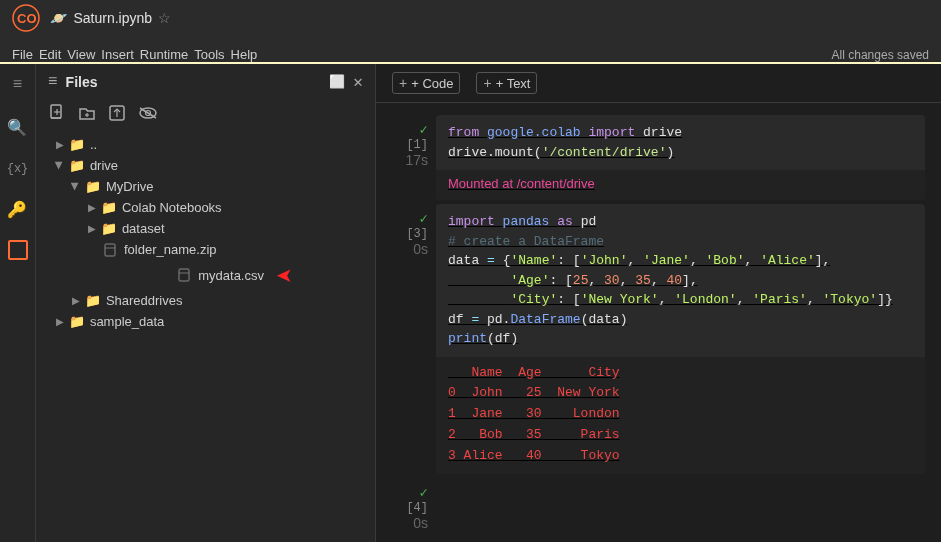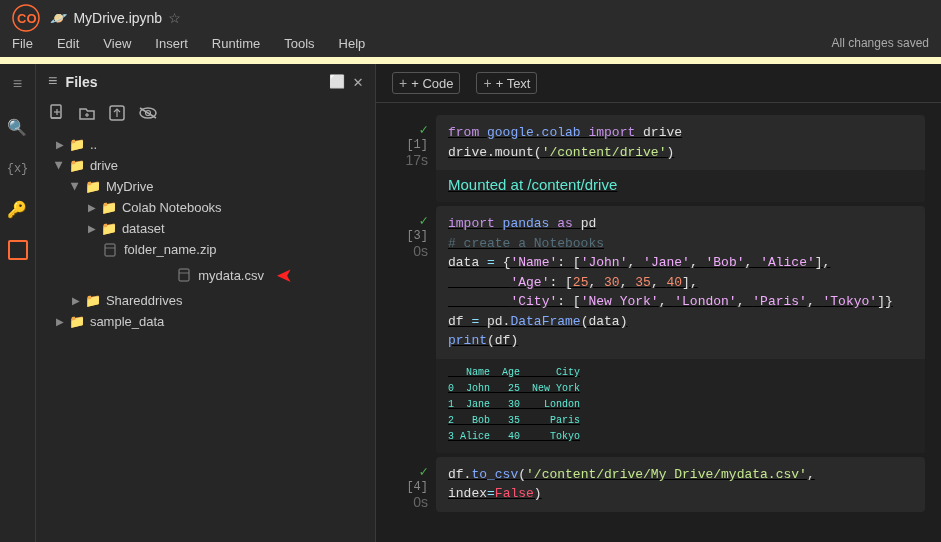--- a/index.html
+++ b/index.html
@@ -36,27 +36,27 @@
       font-size: 14px;
     }
     .star-icon {
       color: #888;
       font-size: 14px;
     }
 
     
     .menu-bar {
       display: flex;
-      align-items: flex-start;
+      align-items: flex-end;
       background: #2b2b2b;
       height: 28px;
       padding: 0 12px;
-      gap: 24px;
-      flex-shrink: 0;
-      border-bottom: 7px solid #fef9c3;
+      gap: 6px;
+      flex-shrink: 0;
+      border-bottom: 2px solid #fef9c3;
     }
     .menu-item {
       color: #ccc;
       font-family: Arial, sans-serif;
       font-size: 13px;
       cursor: pointer;
     }
     .all-changes {
       color: #aaa;
       font-family: Arial, sans-serif;
@@ -251,28 +251,28 @@
     }
     .cell-output {
       padding: 6px 12px 8px 12px;
       font-family: 'Courier New', monospace;
       font-size: 13px;
       color: #ccc;
       background: #222;
     }
     .cell-output-text {
       font-family: Arial, sans-serif;
-      font-size: 15px;
-      color: #5eead4;
+      font-size: 13px;
+      color: #ec4899;
     }
 
     
     .kw { color: #c792ea; } 
     .fn { color: #82aaff; } 
-    .str { color: #f0abfc; } 
+    .str { color: #bef264; } 
     .num { color: #f78c6c; } 
     .cm { color: #546e7a; } 
     .var { color: #e0e0e0; } 
     .op { color: #89ddff; } 
     .pk { color: #82aaff; } 
     .pth { color: #c3e88d; } 
     .bl { color: #ff5370; }
 
     
     ::-webkit-scrollbar { width: 6px; }
@@ -283,21 +283,21 @@
 <body>
 
 <div class="top-bar">
 
   <svg width="28" height="28" viewBox="0 0 28 28">
     <circle cx="14" cy="14" r="13" fill="#2b2b2b" stroke="#ff6b35" stroke-width="1.5"></circle>
     <text x="5" y="19" font-size="13" font-weight="bold" fill="#ff6b35" font-family="Arial">CO</text>
   </svg>
   <span class="notebook-title">
     <span class="saturn-icon">🪐</span>
-    <span>MyDrive.ipynb</span>
+    <span>Saturn.ipynb</span>
     <span class="star-icon">☆</span>
   </span>
 </div>
 
 <div class="menu-bar">
   <span class="menu-item">File</span>
   <span class="menu-item">Edit</span>
   <span class="menu-item">View</span>
   <span class="menu-item">Insert</span>
   <span class="menu-item">Runtime</span>
@@ -454,46 +454,41 @@
 
       <div class="cell">
         <div class="cell-gutter">
           <span class="check-icon">✓</span>
           <span class="cell-label">[3]</span>
           <span class="cell-time">0s</span>
         </div>
         <div class="cell-body">
           <div class="cell-code">
             <span class="kw">import </span><span class="pk">pandas </span><span class="kw">as </span><span class="var">pd</span><br>
-            <span class="cm"># create a Notebooks</span><br>
+            <span class="cm"># create a DataFrame</span><br>
             <span class="var">data </span><span class="op">=</span><span class="var"> {</span><span class="str">'Name'</span><span class="var">: [</span><span class="str">'John'</span><span class="var">, </span><span class="str">'Jane'</span><span class="var">, </span><span class="str">'Bob'</span><span class="var">, </span><span class="str">'Alice'</span><span class="var">],</span><br>
             <span class="var">&nbsp;&nbsp;&nbsp;&nbsp;&nbsp;&nbsp;&nbsp;&nbsp;</span><span class="str">'Age'</span><span class="var">: [</span><span class="num">25</span><span class="var">, </span><span class="num">30</span><span class="var">, </span><span class="num">35</span><span class="var">, </span><span class="num">40</span><span class="var">],</span><br>
             <span class="var">&nbsp;&nbsp;&nbsp;&nbsp;&nbsp;&nbsp;&nbsp;&nbsp;</span><span class="str">'City'</span><span class="var">: [</span><span class="str">'New York'</span><span class="var">, </span><span class="str">'London'</span><span class="var">, </span><span class="str">'Paris'</span><span class="var">, </span><span class="str">'Tokyo'</span><span class="var">]}</span><br>
             <span class="var">df </span><span class="op">=</span><span class="var"> pd.</span><span class="fn">DataFrame</span><span class="var">(data)</span><br>
             <span class="fn">print</span><span class="var">(df)</span>
           </div>
           <div class="cell-output">
-            <pre style="font-family:'Courier New',monospace;font-size:10px;color:#5eead4;line-height:1.6;">   Name  Age      City
+            <pre style="font-family:'Courier New',monospace;font-size:13px;color:#ef4444;line-height:1.6;">   Name  Age      City
 0  John   25  New York
 1  Jane   30    London
 2   Bob   35     Paris
 3 Alice   40     Tokyo</pre>
           </div>
         </div>
       </div>
 
       <div class="cell">
         <div class="cell-gutter">
           <span class="check-icon">✓</span>
           <span class="cell-label">[4]</span>
           <span class="cell-time">0s</span>
         </div>
-        <div class="cell-body">
-          <div class="cell-code">
-            <span class="var">df.</span><span class="fn">to_csv</span><span class="var">(</span><span class="pth">'/content/drive/My Drive/mydata.csv'</span><span class="var">, </span><span class="var">index</span><span class="op">=</span><span class="bl">False</span><span class="var">)</span>
-          </div>
-        </div>
       </div>
 
     </div>
   </div>
 
 </div>
 
 </body></html>

